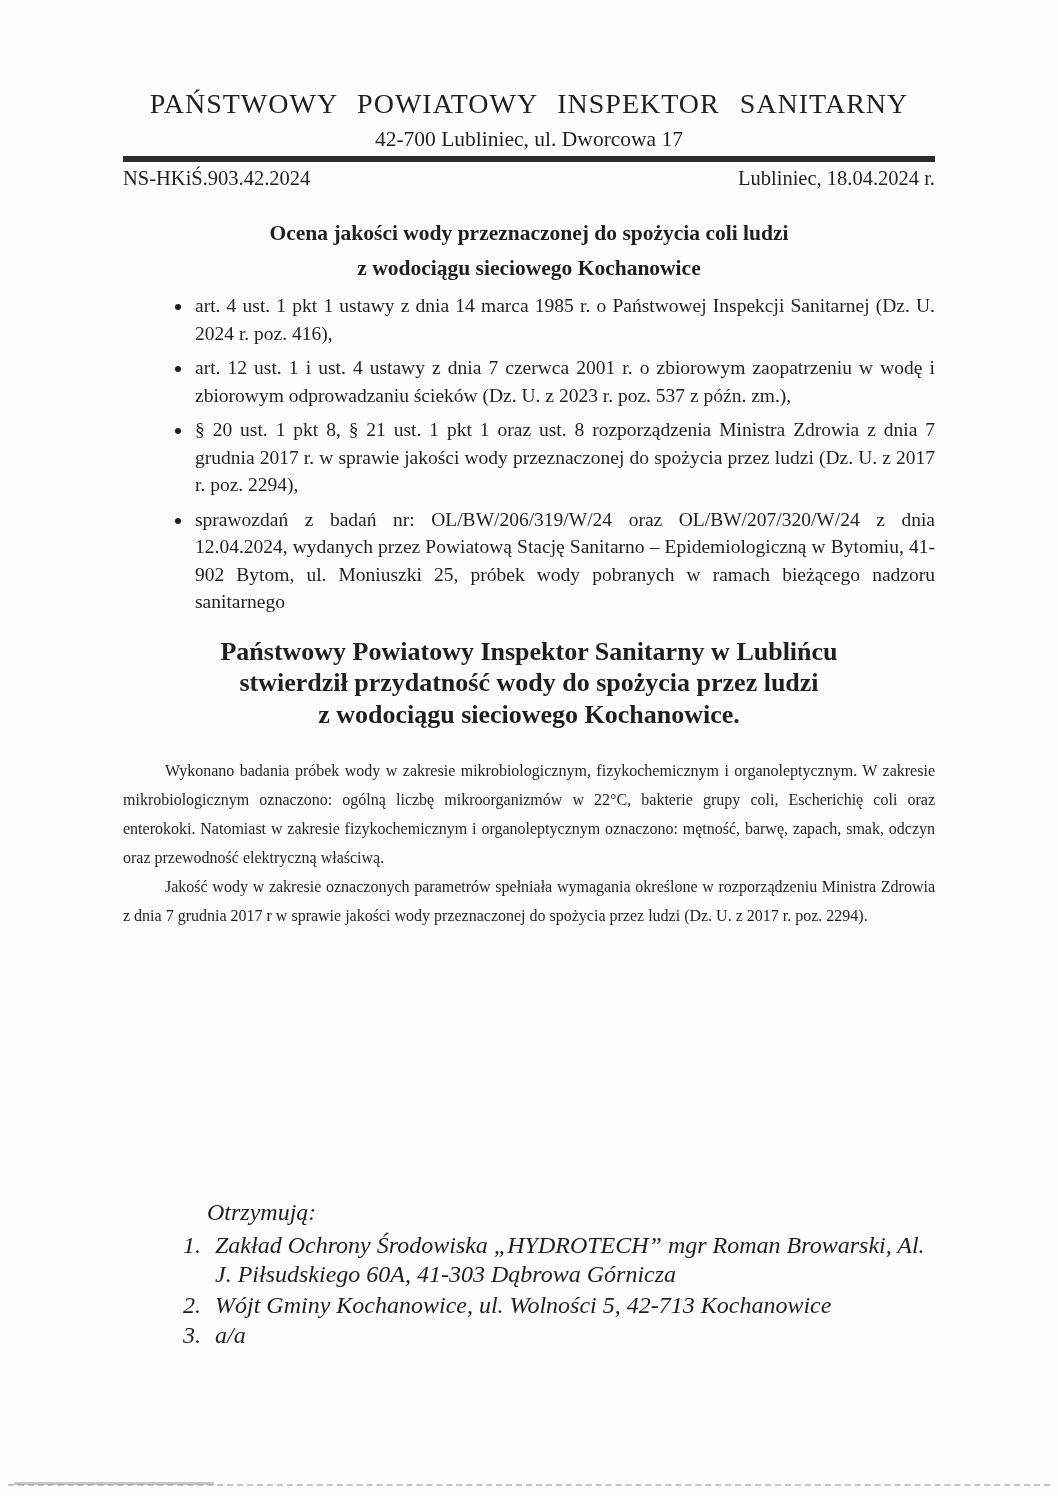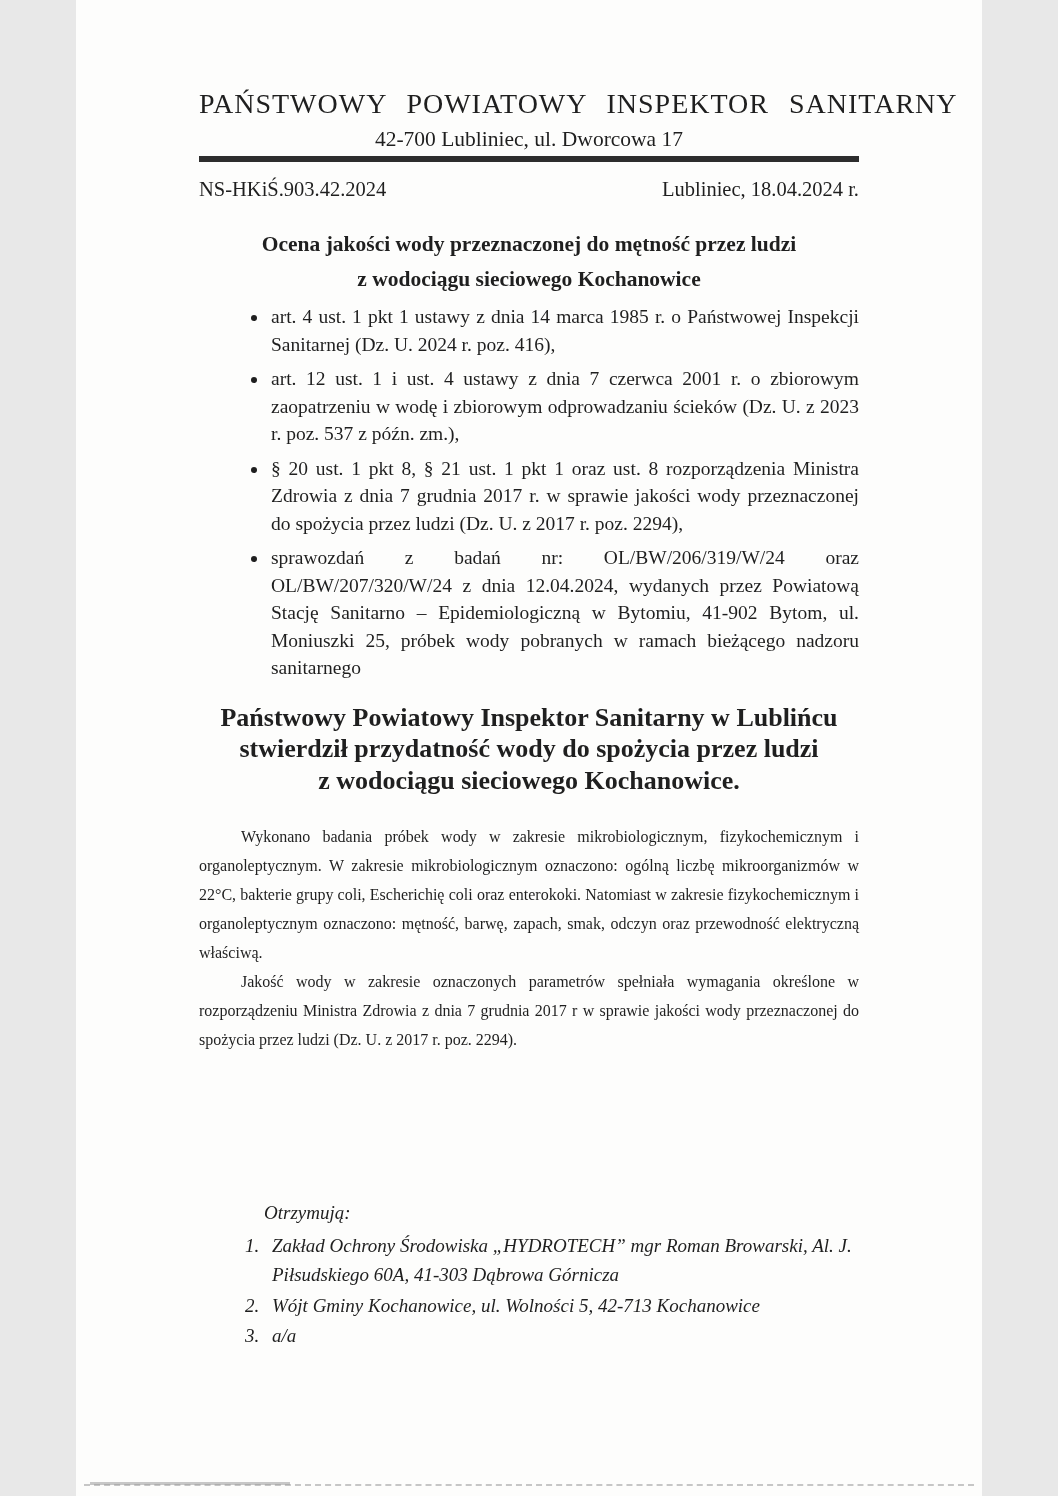--- a/index.html
+++ b/index.html
@@ -1,18 +1,18 @@
 <!DOCTYPE html>
 <html lang="pl"><head>
 <meta charset="utf-8">
 <style>
   html, body { margin: 0; padding: 0; background: #e8e8e8; }
   .page {
     position: relative;
-    width: 906px;
+    width: 1058px;
     height: 1496px;
     margin: 0 auto;
     background: #fdfdfc;
     color: #1f1f1f;
     font-family: "Liberation Serif", "DejaVu Serif", serif;
     box-sizing: border-box;
     padding: 86px 123px 0 123px;
     overflow: hidden;
   }
 
@@ -38,21 +38,21 @@
     align-items: baseline;
     font-size: 17.5px;
     padding: 3px 2px 4px 2px;
   }
   .contact { white-space: nowrap; }
   .icon { margin-right: 5px; font-size: 18px; }
   .ref-row {
     display: flex;
     justify-content: space-between;
     font-size: 20.5px;
-    padding-top: 16px;
+    padding-top: 5px;
   }
 
   
   .doc-title {
     text-align: center;
     font-weight: bold;
     font-size: 21.5px;
     line-height: 35px;
     margin-top: 26px;
   }
@@ -88,24 +88,24 @@
     line-height: 29px;
     text-indent: 42px;
     margin: 0;
   }
   .body-par.first { margin-top: 26px; }
 
   
   .distribution {
     position: absolute;
     top: 1198px;
-    left: 116px;
+    left: 135px;
     right: 123px;
     font-style: italic;
-    font-size: 19px;
+    font-size: 24px;
     line-height: 29.5px;
   }
   .dist-heading { margin-left: 72px; }
   .distribution ol { margin: 3px 0 12px 0; padding-left: 72px; }
   .distribution ol li { padding-left: 8px; margin-bottom: 1px; }
 
   
   .scan-edge {
     position: absolute;
     left: 8px;
@@ -136,21 +136,21 @@
 
     <div class="rule"></div>
 
     <div class="ref-row">
       <span>NS-HKiŚ.903.42.2024</span>
       <span>Lubliniec, 18.04.2024 r.</span>
     </div>
   </header>
 
   <div class="doc-title">
-    <div>Ocena jakości wody przeznaczonej do mętność przez ludzi</div>
+    <div>Ocena jakości wody przeznaczonej do spożycia coli ludzi</div>
     <div>z wodociągu sieciowego Kochanowice</div>
   </div>
 
 
   <ul class="basis-list">
     <li>art. 4 ust. 1 pkt 1 ustawy z dnia 14 marca 1985 r. o Państwowej Inspekcji Sanitarnej (Dz. U. 2024 r. poz. 416),</li>
     <li>art. 12 ust. 1 i ust. 4 ustawy z dnia 7 czerwca 2001 r. o zbiorowym zaopatrzeniu w wodę i zbiorowym odprowadzaniu ścieków (Dz. U. z 2023 r. poz. 537 z późn. zm.),</li>
     <li>§ 20 ust. 1 pkt 8, § 21 ust. 1 pkt 1 oraz ust. 8 rozporządzenia Ministra Zdrowia z dnia 7 grudnia 2017 r. w sprawie jakości wody przeznaczonej do spożycia przez ludzi (Dz. U. z 2017 r. poz. 2294),</li>
     <li>sprawozdań z badań nr: OL/BW/206/319/W/24 oraz OL/BW/207/320/W/24 z dnia 12.04.2024, wydanych przez Powiatową Stację Sanitarno – Epidemiologiczną w Bytomiu, 41-902 Bytom, ul. Moniuszki 25, próbek wody pobranych w ramach bieżącego nadzoru sanitarnego</li>
   </ul>

